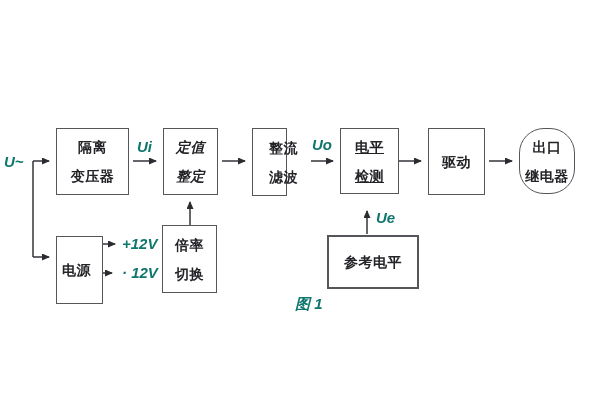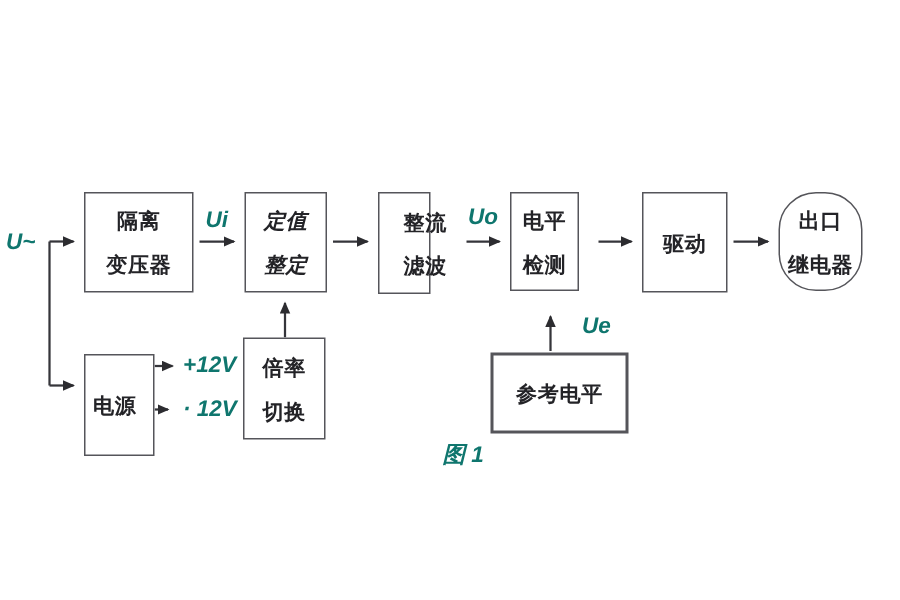--- a/index.html
+++ b/index.html
@@ -10,35 +10,35 @@
   .wires{position:absolute;left:0;top:0;width:600px;height:400px;}
   .blk{
     position:absolute;box-sizing:border-box;border:1.5px solid #55555a;background:#ffffff;
     display:flex;flex-direction:column;align-items:center;justify-content:center;
     row-gap:13px;font-size:14px;font-weight:600;line-height:16px;letter-spacing:.5px;
     white-space:nowrap;
   }
   .b-isolation{left:56px;top:128px;width:73px;height:67px;}
   .b-setpoint{left:163px;top:128px;width:55px;height:67px;font-style:italic;}
   .b-rectifier{left:252px;top:128px;width:35px;height:68px;padding-left:28px;}
-  .b-level{left:340px;top:128px;width:46px;height:66px;}
+  .b-level{left:340px;top:128px;width:59px;height:66px;text-decoration:underline;}
   .b-driver{left:428px;top:128px;width:57px;height:67px;}
   .b-relay{left:519px;top:128px;width:56px;height:66px;border-radius:25px;}
   .b-power{left:56px;top:224px;width:47px;height:68px;align-items:flex-start;padding-left:5px;margin-top:12px;}
   .b-ratio{left:162px;top:225px;width:55px;height:68px;}
   .b-ref{left:327px;top:235px;width:92px;height:54px;border-width:2px;}
   .lbl{
     position:absolute;font-size:15px;font-weight:600;color:#0f766e;line-height:15px;
     white-space:nowrap;
     font-style:italic;
   }
   .l-source{left:4px;top:154px;}
   .l-ui{left:137px;top:139px;}
   .l-uo{left:312px;top:137px;}
-  .l-ue{left:388px;top:210px;}
+  .l-ue{left:376px;top:210px;}
   .l-p12{left:122px;top:236px;}
   .l-n12{left:122px;top:265px;}
   .l-caption{left:283px;top:296px;font-size:15px;margin-left:12px;}
 </style>
 </head>
 <body>
 
 <div class="stage">
 
   <svg class="wires" viewBox="0 0 600 400" xmlns="http://www.w3.org/2000/svg">

